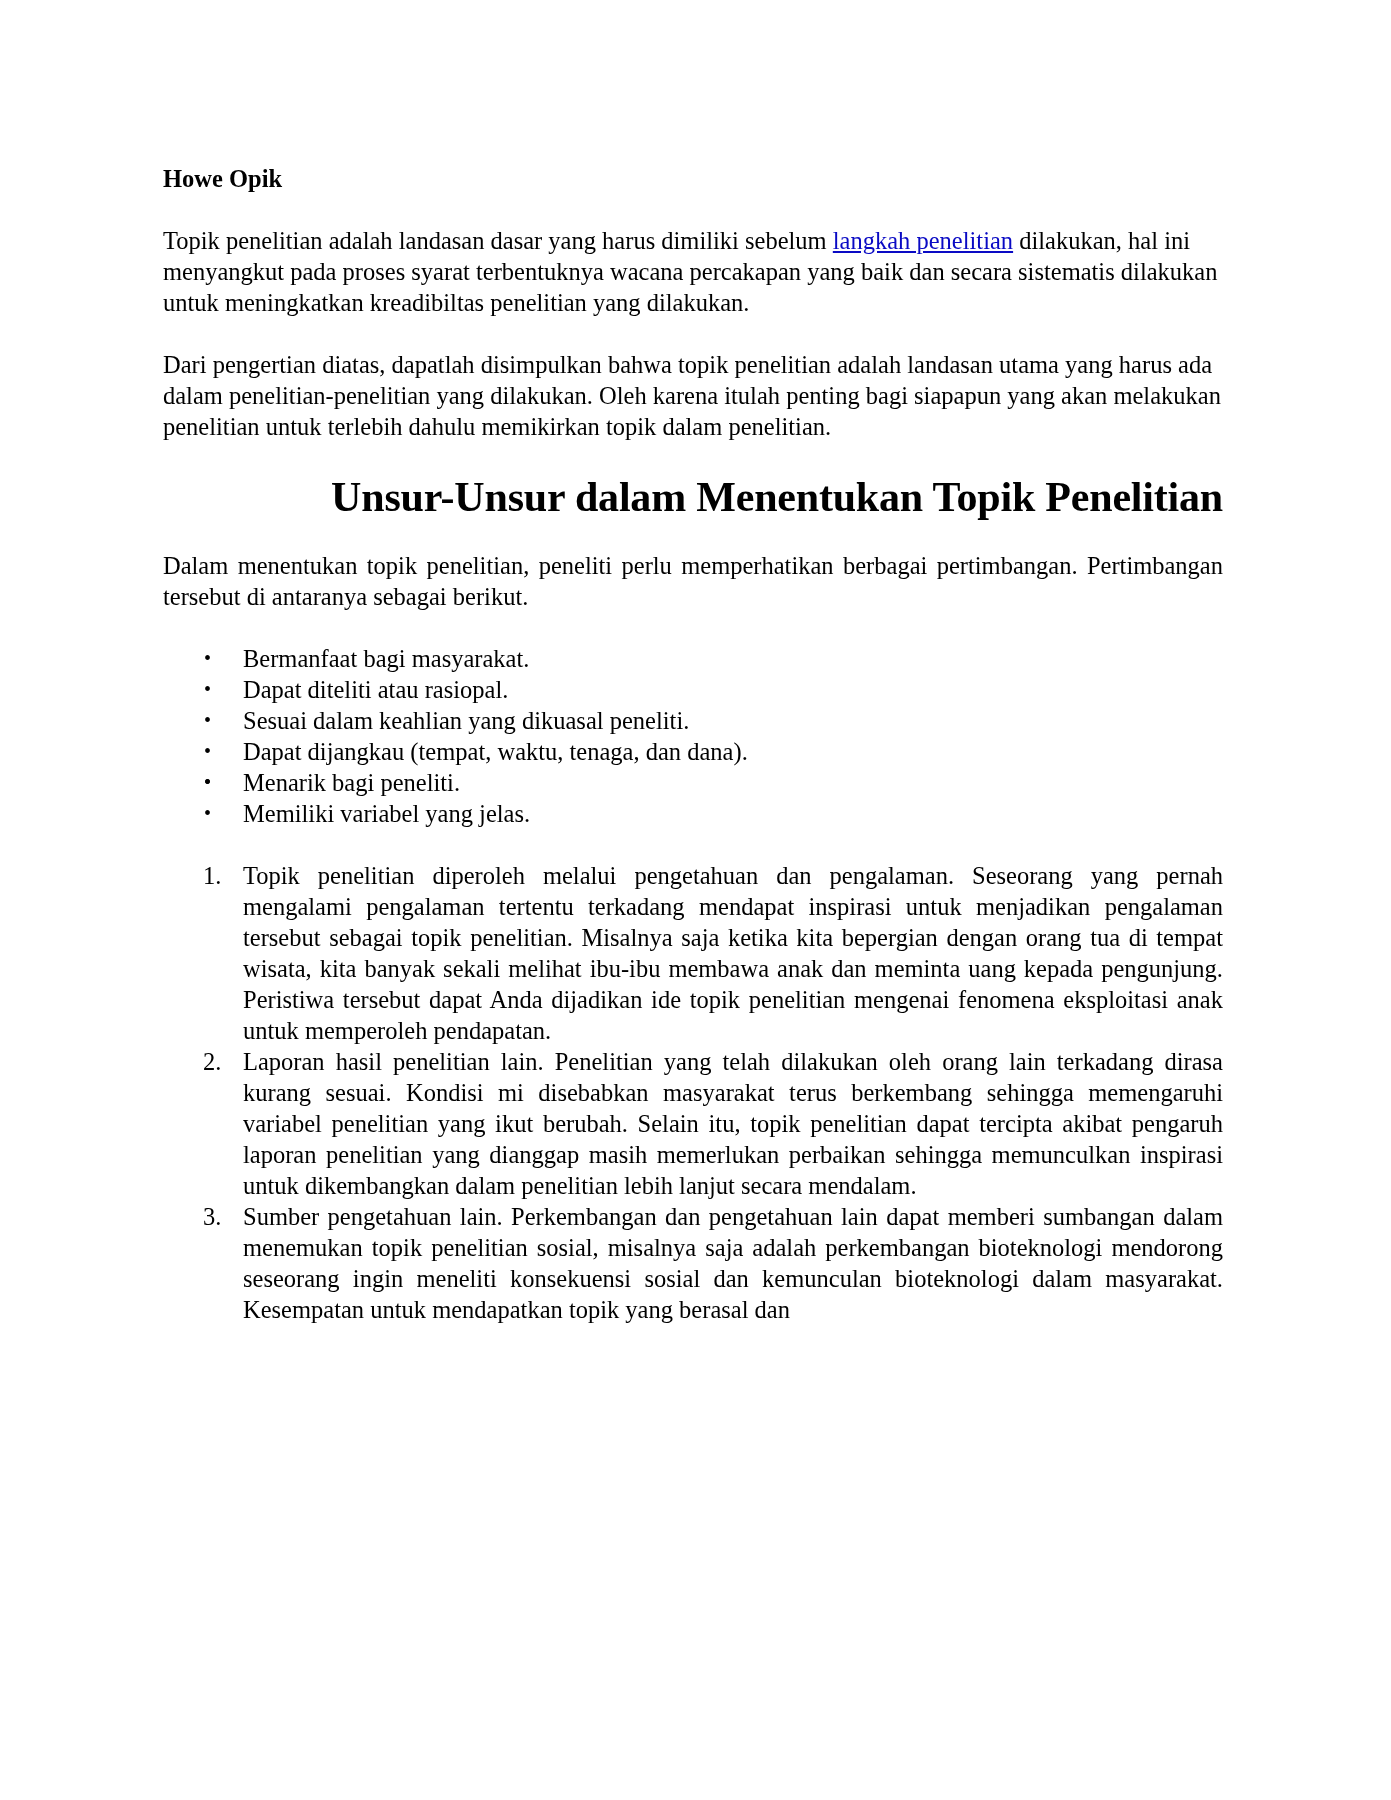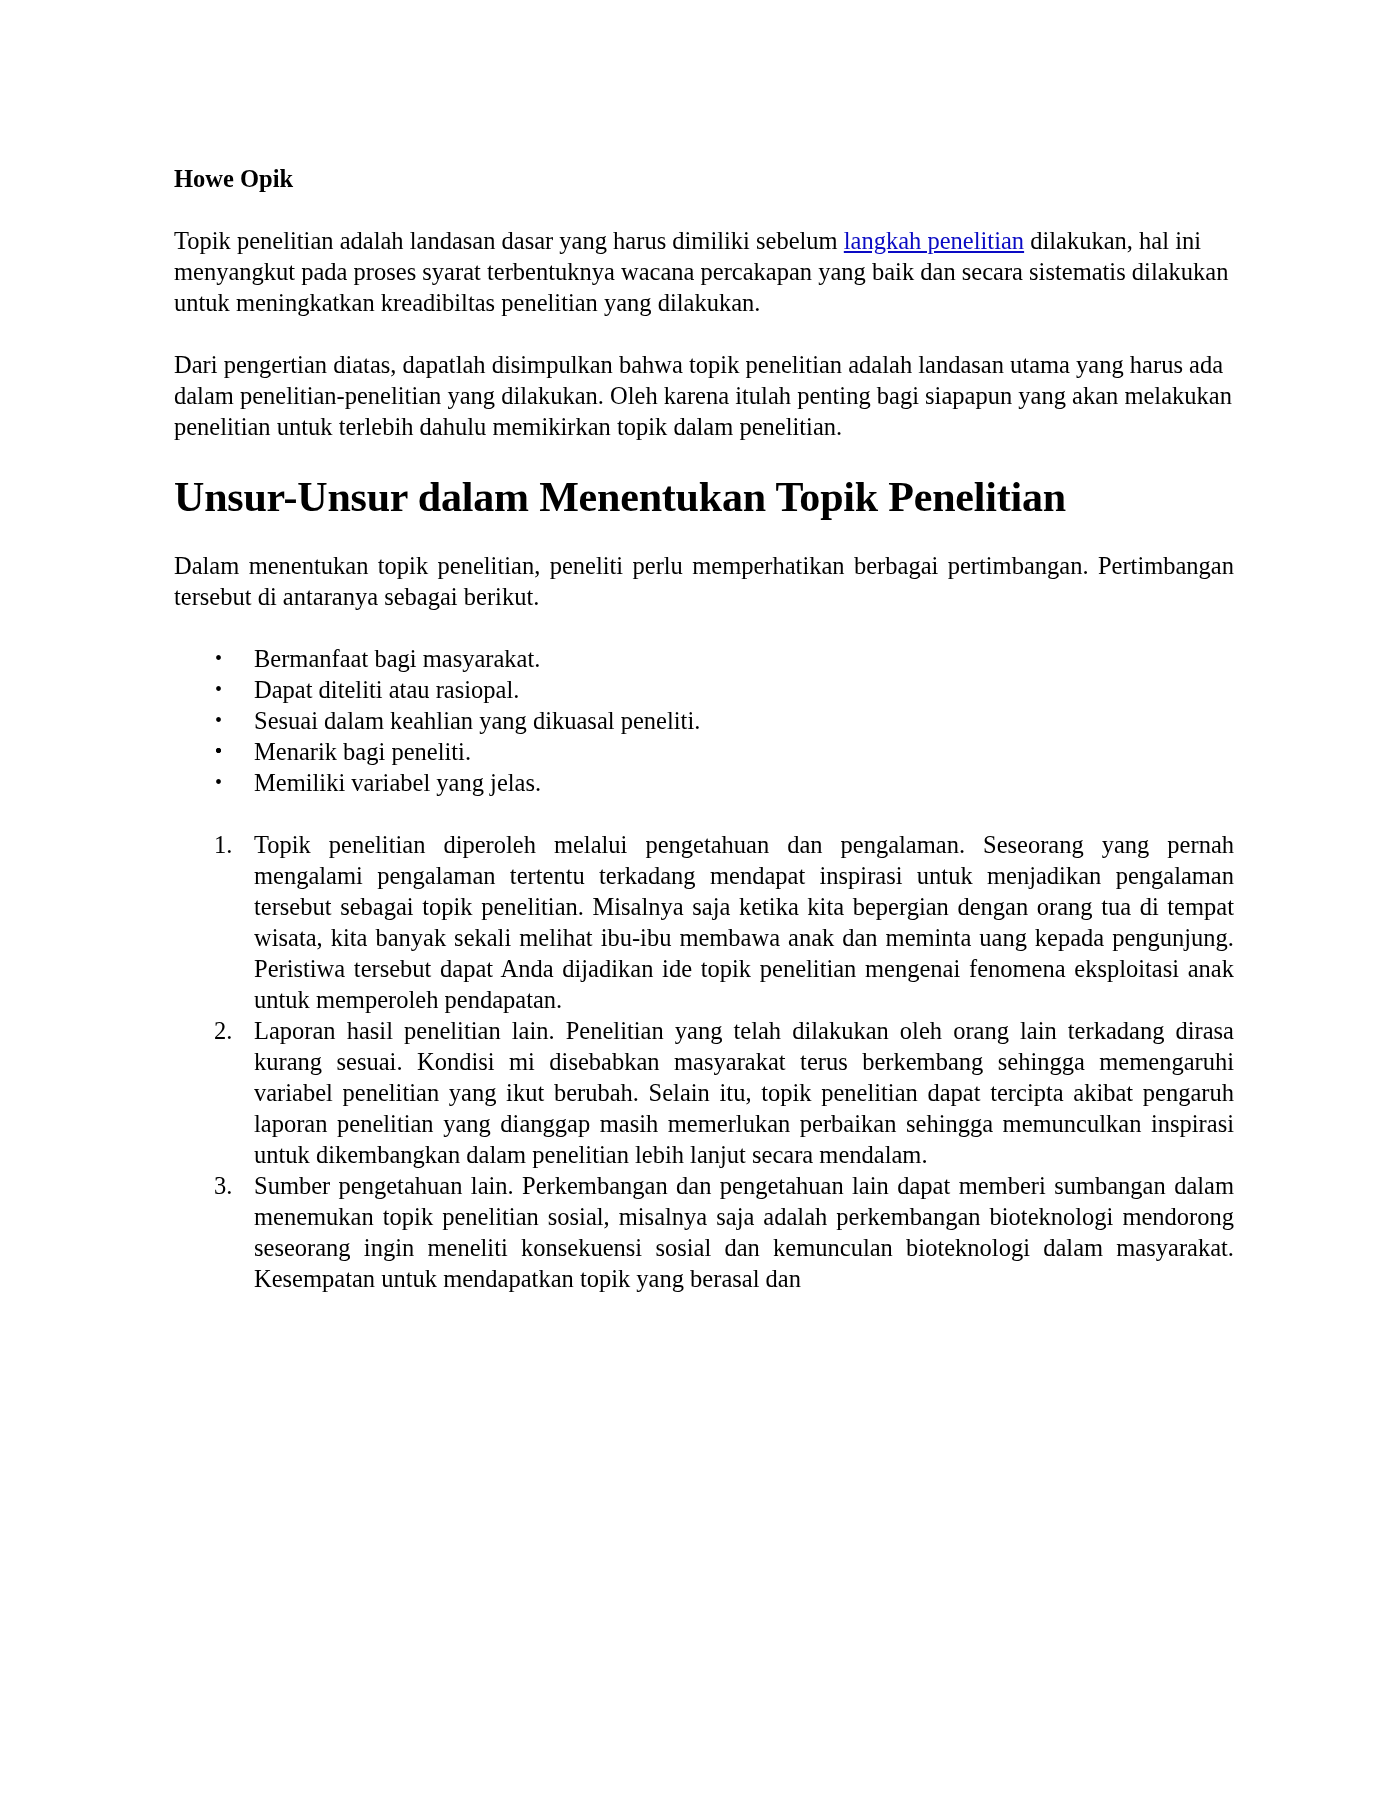--- a/index.html
+++ b/index.html
@@ -10,21 +10,21 @@
     body {
       width: 1391px;
       height: 1800px;
       position: relative;
       overflow: hidden;
       font-family: "Liberation Serif", "DejaVu Serif", serif;
       color: #000000;
     }
     .page {
       position: absolute;
-      left: 174px;
+      left: 163px;
       top: 163px;
       width: 1060px;
       font-size: 24.5px;
       line-height: 31px;
     }
     .author {
       font-weight: bold;
       font-size: 24.5px;
       line-height: 31px;
       margin: 0 0 31px 0;
@@ -38,20 +38,21 @@
     a.inline-link {
       color: #0a0ac4;
       text-decoration: underline;
     }
     h2 {
       font-weight: bold;
       font-size: 42px;
       line-height: 48px;
       margin: 16px 0 29px 0;
       letter-spacing: -0.2px;
+      text-align: right;
     }
     ul.bullets {
       list-style: none;
       margin: 0 0 31px 0;
       padding: 0;
     }
     ul.bullets li {
       position: relative;
       padding-left: 80px;
     }
@@ -89,21 +90,21 @@
   <p>Dari pengertian diatas, dapatlah disimpulkan bahwa topik penelitian adalah landasan utama yang harus ada dalam penelitian-penelitian yang dilakukan. Oleh karena itulah penting bagi siapapun yang akan melakukan penelitian untuk terlebih dahulu memikirkan topik dalam penelitian.</p>
 
   <h2>Unsur-Unsur dalam Menentukan Topik Penelitian</h2>
 
   <p class="justify">Dalam menentukan topik penelitian, peneliti perlu memperhatikan berbagai pertimbangan. Pertimbangan tersebut di antaranya sebagai berikut.</p>
 
   <ul class="bullets">
     <li><span class="bullet">•</span><span>Bermanfaat bagi masyarakat.</span></li>
     <li><span class="bullet">•</span><span>Dapat diteliti atau rasiopal.</span></li>
     <li><span class="bullet">•</span><span>Sesuai dalam keahlian yang dikuasal peneliti.</span></li>
-    <li><span class="bullet">•</span></li>
+    <li><span class="bullet">•</span><span>Dapat dijangkau (tempat, waktu, tenaga, dan dana).</span></li>
     <li><span class="bullet">•</span></li>
     <li><span class="bullet">•</span><span>Menarik bagi peneliti.</span></li>
     <li><span class="bullet">•</span><span>Memiliki variabel yang jelas.</span></li>
   </ul>
 
 
 
   <ol class="numbered">
     <li><span class="num">1.</span><span>Topik penelitian diperoleh melalui pengetahuan dan pengalaman. Seseorang yang pernah mengalami pengalaman tertentu terkadang mendapat inspirasi untuk menjadikan pengalaman tersebut sebagai topik penelitian. Misalnya saja ketika kita bepergian dengan orang tua di tempat wisata, kita banyak sekali melihat ibu-ibu membawa anak dan meminta uang kepada pengunjung. Peristiwa tersebut dapat Anda dijadikan ide topik penelitian mengenai fenomena eksploitasi anak untuk memperoleh pendapatan.</span></li>
     <li><span class="num">2.</span><span>Laporan hasil penelitian lain. Penelitian yang telah dilakukan oleh orang lain terkadang dirasa kurang sesuai. Kondisi mi disebabkan masyarakat terus berkembang sehingga memengaruhi variabel penelitian yang ikut berubah. Selain itu, topik penelitian dapat tercipta akibat pengaruh laporan penelitian yang dianggap masih memerlukan perbaikan sehingga memunculkan inspirasi untuk dikembangkan dalam penelitian lebih lanjut secara mendalam.</span></li>

